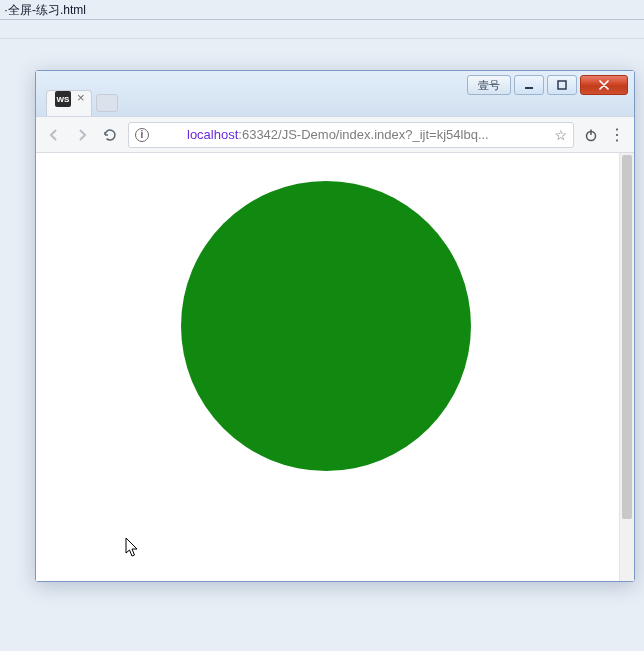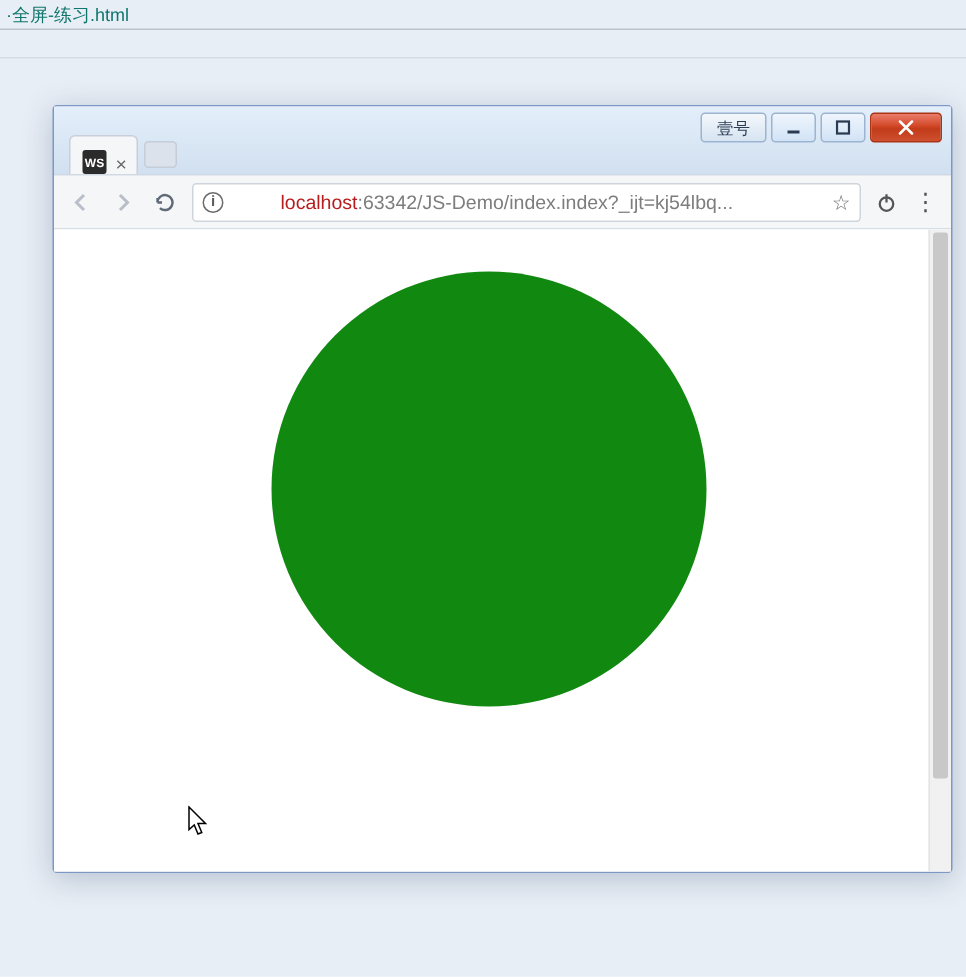--- a/index.html
+++ b/index.html
@@ -10,21 +10,21 @@
       font-family: "Microsoft YaHei", "Segoe UI", Tahoma, sans-serif;
       overflow: hidden;
       position: relative;
     }
 
     .desktop-label {
       position: absolute;
       top: 2px;
       left: 0;
       font-size: 12px;
-      color: #0f766e;
+      color: #0f172a;
       background: transparent;
       padding: 0 4px;
     }
     .desktop-divider-top {
       position: absolute;
       top: 19px;
       left: 0; right: 0;
       border-top: 1px solid #bcc3cc;
     }
     .desktop-divider-bottom {
@@ -100,21 +100,21 @@
       gap: 2px;
     }
     .tab {
       height: 26px;
       max-width: 190px;
       background: #f5f6f7;
       border: 1px solid #c9cfd8;
       border-bottom: none;
       border-radius: 4px 4px 0 0;
       display: flex;
-      align-items: flex-end;
+      align-items: flex-start;
       padding: 0 6px 0 8px;
       gap: 6px;
       cursor: pointer;
     }
     .tab .favicon {
       width: 16px; height: 16px;
       background: #2b2b2b;
       color: #fff;
       font-size: 8px;
       font-weight: bold;
@@ -183,21 +183,21 @@
       display: flex; align-items: center; justify-content: center;
       font-size: 10px; font-weight: bold;
       color: #5b5b5b;
     }
     .omnibox .url {
       flex: 1;
       white-space: nowrap;
       overflow: hidden;
       text-overflow: ellipsis;
     }
-    .omnibox .url .host { color: #b91c1c; padding-left: 32px; }
+    .omnibox .url .host { color: #6d28d9; padding-left: 32px; }
     .omnibox .url .rest { color: #7d7d7d; }
     .omnibox .star {
       color: #6e6e6e;
       font-size: 14px;
       cursor: pointer;
     }
     .power-btn, .menu-btn {
       width: 18px; height: 18px;
       display: flex; align-items: center; justify-content: center;
       color: #555;

